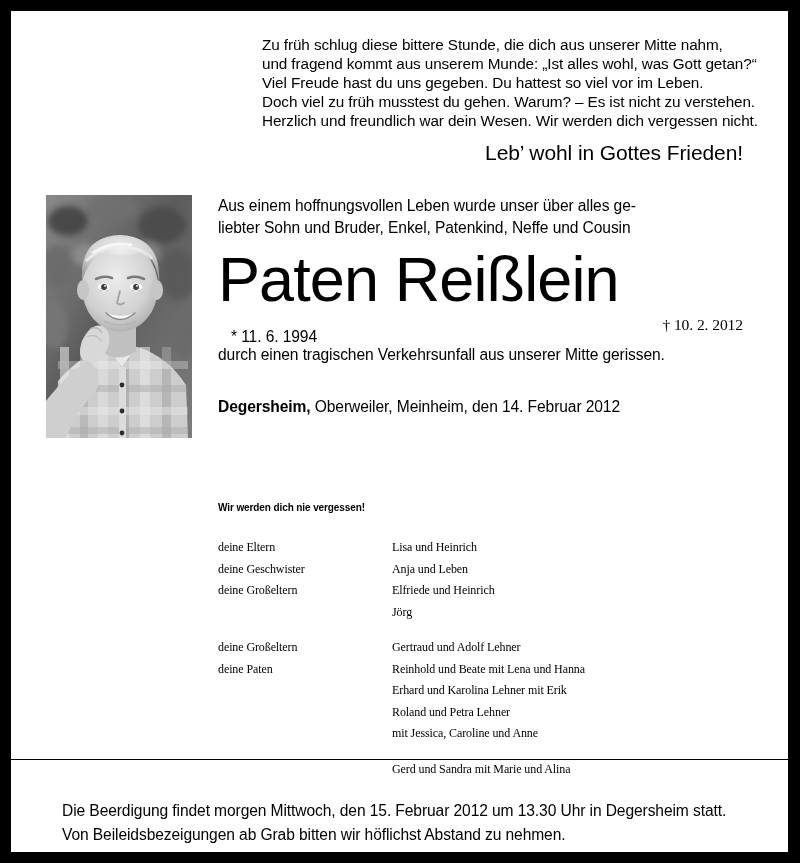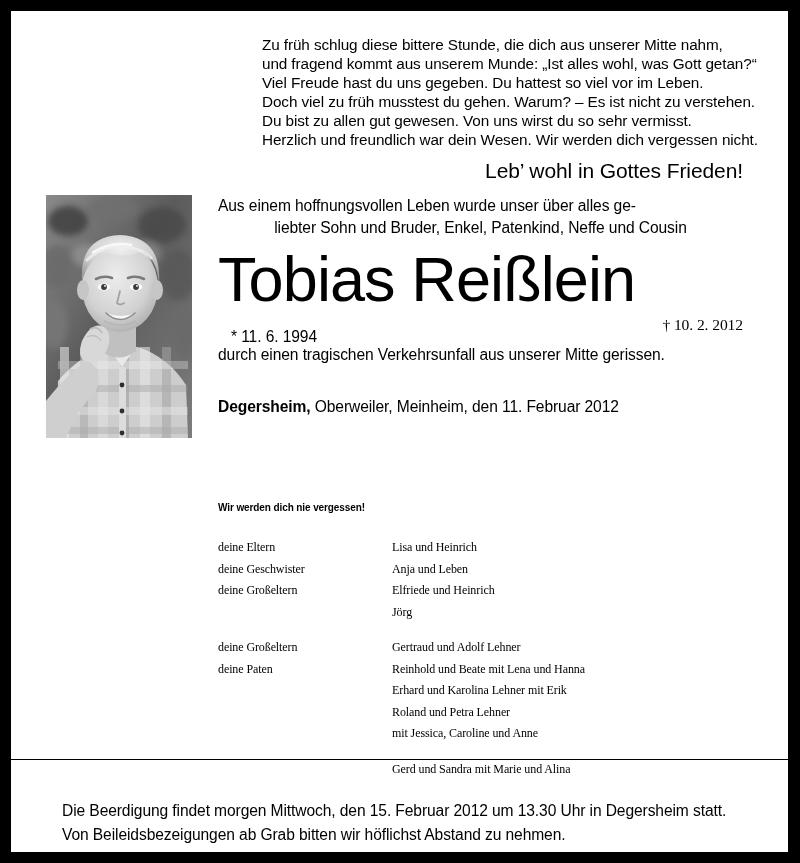--- a/index.html
+++ b/index.html
@@ -71,21 +71,21 @@
     top: 184px;
     width: 525px;
   }
   .intro {
     font-size: 15.6px;
     line-height: 21.5px;
     text-align: justify;
     text-justify: inter-word;
     letter-spacing: -0.1px;
   }
-  .intro-last { text-align: center; }
+  .intro-last { text-align: left; }
 
   .name {
     margin-top: 8px;
     font-size: 63px;
     line-height: 66px;
     letter-spacing: -0.9px;
     white-space: nowrap;
   }
   .dates {
     position: relative;
@@ -160,21 +160,20 @@
 <body>
 
 <div class="notice">
   <div class="sheet">
 
     <div class="poem">
       <div class="poem-line">Zu früh schlug diese bittere Stunde, die dich aus unserer Mitte nahm,</div>
       <div class="poem-line">und fragend kommt aus unserem Munde: „Ist alles wohl, was Gott getan?“</div>
       <div class="poem-line">Viel Freude hast du uns gegeben. Du hattest so viel vor im Leben.</div>
       <div class="poem-line">Doch viel zu früh musstest du gehen. Warum? – Es ist nicht zu verstehen.</div>
-      <div class="poem-line">Du bist zu allen gut gewesen. Von uns wirst du so sehr vermisst.</div>
       <div class="poem-line">Herzlich und freundlich war dein Wesen. Wir werden dich vergessen nicht.</div>
       <div class="poem-closing">Leb’ wohl in Gottes Frieden!</div>
     </div>
 
     <div class="portrait">
       <svg width="146" height="243" viewBox="0 0 146 243" xmlns="http://www.w3.org/2000/svg">
         <defs>
           <linearGradient id="bgG" x1="0" y1="0" x2="1" y2="1">
             <stop offset="0%" stop-color="#8a8a8a"></stop>
             <stop offset="45%" stop-color="#5c5c5c"></stop>
@@ -269,30 +268,30 @@
 
           <path d="M0 243 L0 206 Q22 178 42 166 Q58 176 50 196 Q30 216 20 243 Z" fill="#cfcfcf"></path>
         </g>
       </svg>
     </div>
 
     <div class="main">
       <div class="intro">Aus einem hoffnungsvollen Leben wurde unser über alles ge-</div>
       <div class="intro intro-last">liebter Sohn und Bruder, Enkel, Patenkind, Neffe und Cousin</div>
 
-      <div class="name">Tobias Reißlein</div>
+      <div class="name">Paten Reißlein</div>
 
       <div class="dates">
         <span class="date-birth">* 11. 6. 1994</span>
         <span class="date-death">† 10. 2. 2012</span>
       </div>
 
       <div class="cause">durch einen tragischen Verkehrsunfall aus unserer Mitte gerissen.</div>
 
-      <div class="place"><b>Degersheim,</b><span> Oberweiler, Meinheim, den 11. Februar 2012</span></div>
+      <div class="place"><b>Degersheim,</b><span> Oberweiler, Meinheim, den 14. Februar 2012</span></div>
     </div>
 
     <div class="mourners">
       <div class="mourners-head">Wir werden dich nie vergessen!</div>
 
       <div class="m-row">
         <div class="m-rel">deine Eltern</div>
         <div class="m-name">Lisa und Heinrich</div>
       </div>
 

